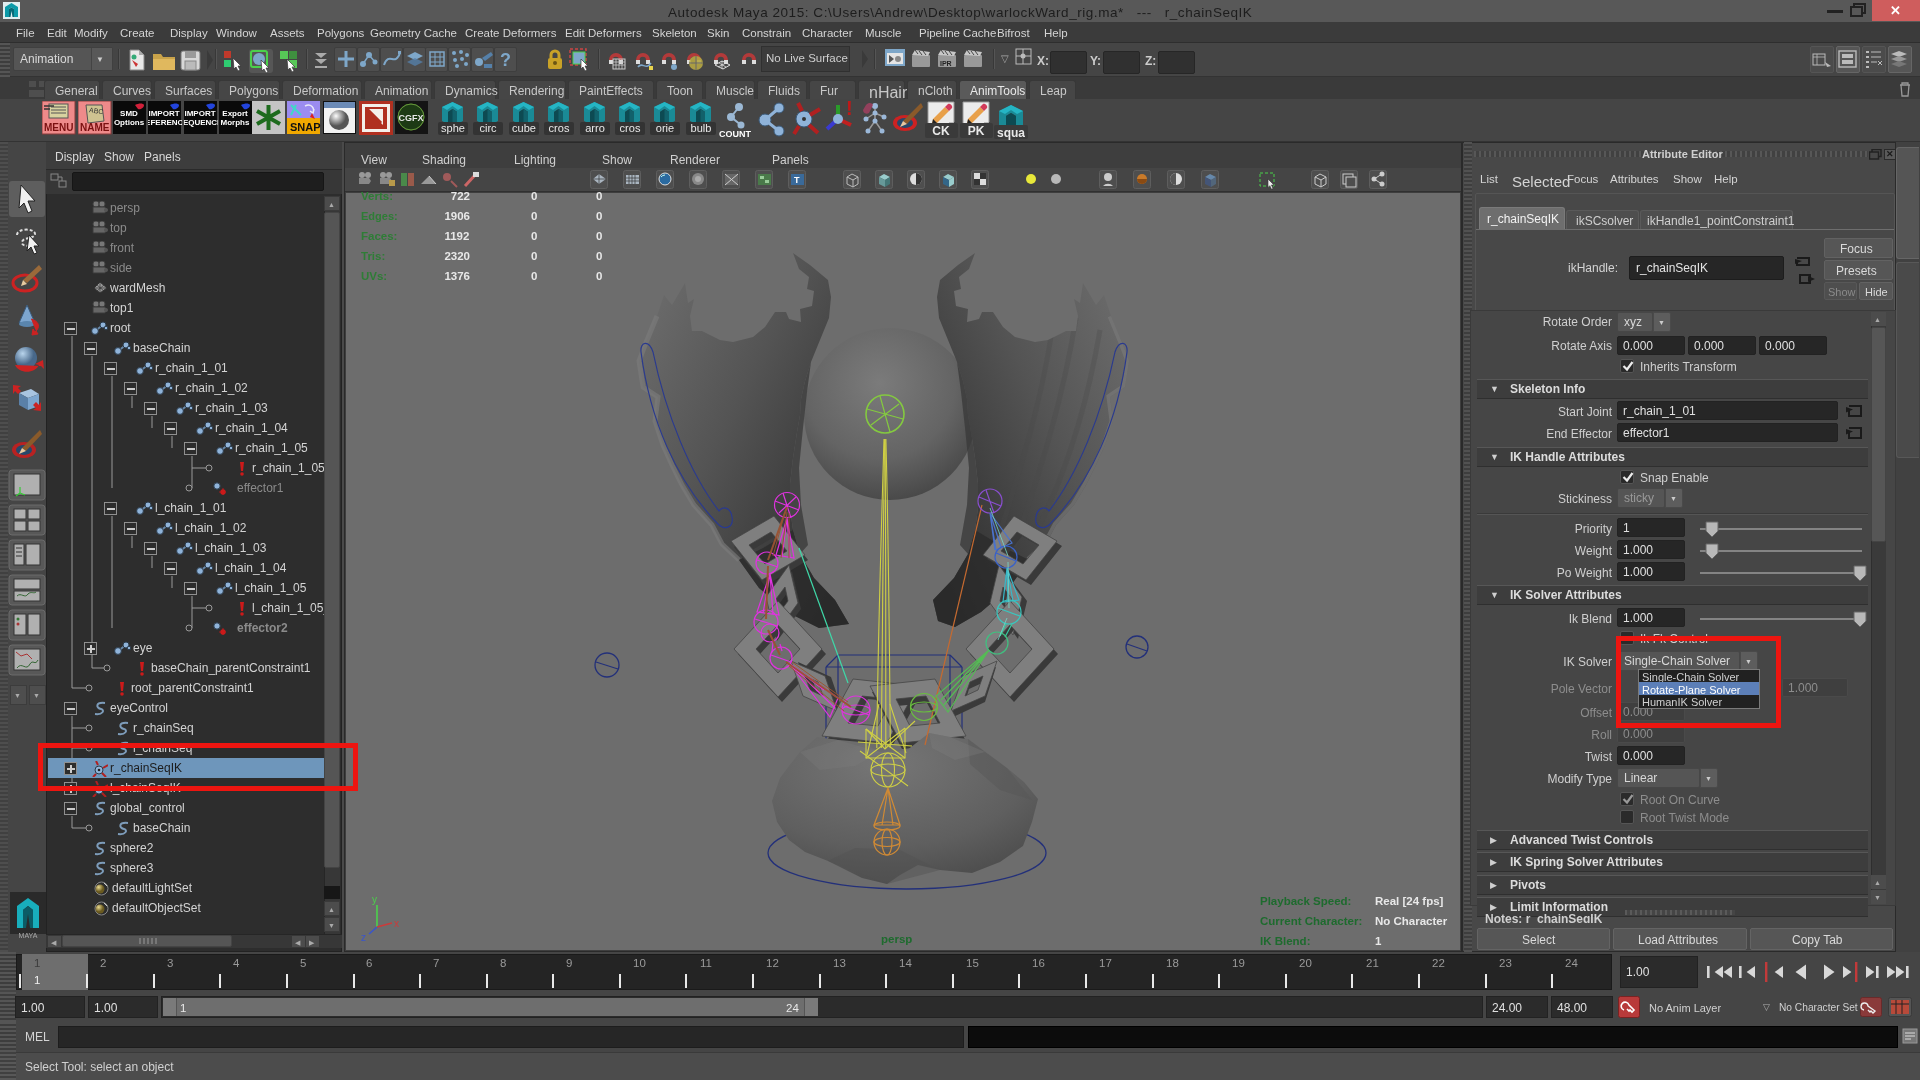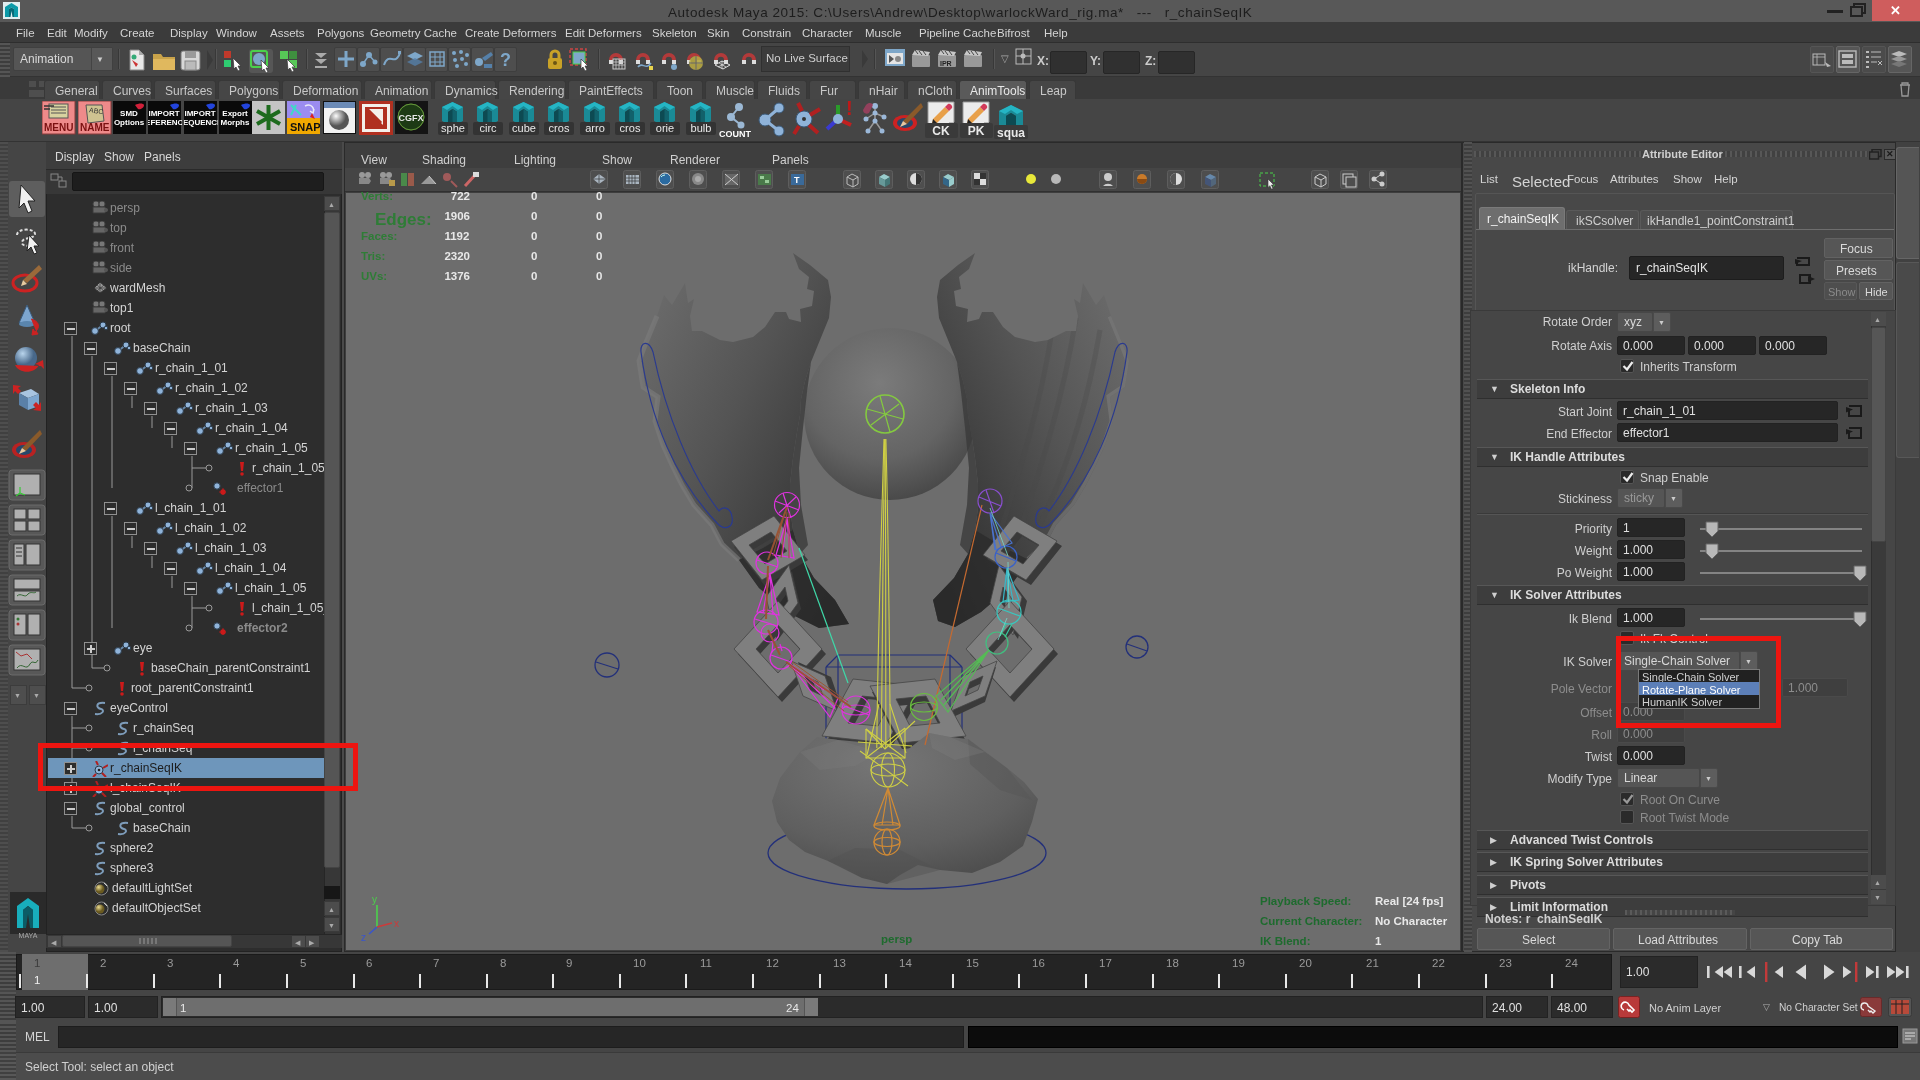--- a/index.html
+++ b/index.html
@@ -279,21 +279,21 @@
 <div class="lb" style="left:579px;top:85px;font-size:12px;color:#c8c8c8;">PaintEffects</div>
 <div class="" style="left:656px;top:80px;width:47px;height:19px;background:#464646;border:1px solid #383838;border-bottom:none;border-radius:3px 3px 0 0;"></div>
 <div class="lb" style="left:667px;top:85px;font-size:12px;color:#c8c8c8;">Toon</div>
 <div class="" style="left:705px;top:80px;width:50px;height:19px;background:#464646;border:1px solid #383838;border-bottom:none;border-radius:3px 3px 0 0;"></div>
 <div class="lb" style="left:716px;top:85px;font-size:12px;color:#c8c8c8;">Muscle</div>
 <div class="" style="left:757px;top:80px;width:50px;height:19px;background:#464646;border:1px solid #383838;border-bottom:none;border-radius:3px 3px 0 0;"></div>
 <div class="lb" style="left:768px;top:85px;font-size:12px;color:#c8c8c8;">Fluids</div>
 <div class="" style="left:809px;top:80px;width:47px;height:19px;background:#464646;border:1px solid #383838;border-bottom:none;border-radius:3px 3px 0 0;"></div>
 <div class="lb" style="left:820px;top:85px;font-size:12px;color:#c8c8c8;">Fur</div>
 <div class="" style="left:858px;top:80px;width:47px;height:19px;background:#464646;border:1px solid #383838;border-bottom:none;border-radius:3px 3px 0 0;"></div>
-<div class="lb" style="left:869px;top:85px;font-size:12px;color:#c8c8c8;">nHair</div>
+<div class="lb" style="left:869px;top:85px;font-size:16px;color:#c8c8c8;">nHair</div>
 <div class="" style="left:907px;top:80px;width:50px;height:19px;background:#464646;border:1px solid #383838;border-bottom:none;border-radius:3px 3px 0 0;"></div>
 <div class="lb" style="left:918px;top:85px;font-size:12px;color:#c8c8c8;">nCloth</div>
 <div class="" style="left:959px;top:80px;width:68px;height:19px;background:#5a5a5a;border:1px solid #383838;border-bottom:none;border-radius:3px 3px 0 0;"></div>
 <div class="lb" style="left:970px;top:85px;font-size:12px;color:#e8e8e8;">AnimTools</div>
 <div class="" style="left:1029px;top:80px;width:47px;height:19px;background:#464646;border:1px solid #383838;border-bottom:none;border-radius:3px 3px 0 0;"></div>
 <div class="lb" style="left:1040px;top:85px;font-size:12px;color:#c8c8c8;">Leap</div>
 <svg style="left:1896px;top:80px" width="18" height="18" viewBox="0 0 18 18">
     <path d="M4 5 h10 M6 5 v-2 h6 v2 M5 5 l1 11 h6 l1-11" stroke="#999" fill="none" stroke-width="1.3"></path>
   </svg>
 <svg style="left:42px;top:101px" width="34" height="39" viewBox="0 0 34 39">
@@ -1263,21 +1263,21 @@
     <path d="M 377,927 L 392,923" stroke="#cc3a3a" stroke-width="1.6"></path>
     <path d="M 377,927 L 369,934" stroke="#3a55cc" stroke-width="1.6"></path>
     <text x="372" y="903" font-size="10" fill="#4bd14b" font-family="Liberation Sans">y</text>
     <text x="394" y="927" font-size="10" fill="#cc3a3a" font-family="Liberation Sans">x</text>
     <text x="361" y="941" font-size="10" fill="#3a55cc" font-family="Liberation Sans">z</text>
   </svg>
 <div class="lb" style="left:361px;top:191px;font-size:11.5px;color:#2e7d36;font-weight:bold;">Verts:</div>
 <div class="lb" style="left:450.8px;top:191px;font-size:11.5px;color:#e8e8e8;font-weight:bold;">722</div>
 <div class="lb" style="left:531px;top:191px;font-size:11.5px;color:#e8e8e8;font-weight:bold;">0</div>
 <div class="lb" style="left:596px;top:191px;font-size:11.5px;color:#e8e8e8;font-weight:bold;">0</div>
-<div class="lb" style="left:361px;top:211px;font-size:17px;color:#2e7d36;font-weight:bold;margin-left:14px;">Edges:</div>
+<div class="lb" style="left:361px;top:211px;font-size:11px;color:#2e7d36;font-weight:bold;">Edges:</div>
 <div class="lb" style="left:444.4px;top:211px;font-size:11.5px;color:#e8e8e8;font-weight:bold;">1906</div>
 <div class="lb" style="left:531px;top:211px;font-size:11.5px;color:#e8e8e8;font-weight:bold;">0</div>
 <div class="lb" style="left:596px;top:211px;font-size:11.5px;color:#e8e8e8;font-weight:bold;">0</div>
 <div class="lb" style="left:361px;top:231px;font-size:11.5px;color:#2e7d36;font-weight:bold;">Faces:</div>
 <div class="lb" style="left:444.4px;top:231px;font-size:11.5px;color:#e8e8e8;font-weight:bold;">1192</div>
 <div class="lb" style="left:531px;top:231px;font-size:11.5px;color:#e8e8e8;font-weight:bold;">0</div>
 <div class="lb" style="left:596px;top:231px;font-size:11.5px;color:#e8e8e8;font-weight:bold;">0</div>
 <div class="lb" style="left:361px;top:251px;font-size:11.5px;color:#2e7d36;font-weight:bold;">Tris:</div>
 <div class="lb" style="left:444.4px;top:251px;font-size:11.5px;color:#e8e8e8;font-weight:bold;">2320</div>
 <div class="lb" style="left:531px;top:251px;font-size:11.5px;color:#e8e8e8;font-weight:bold;">0</div>

